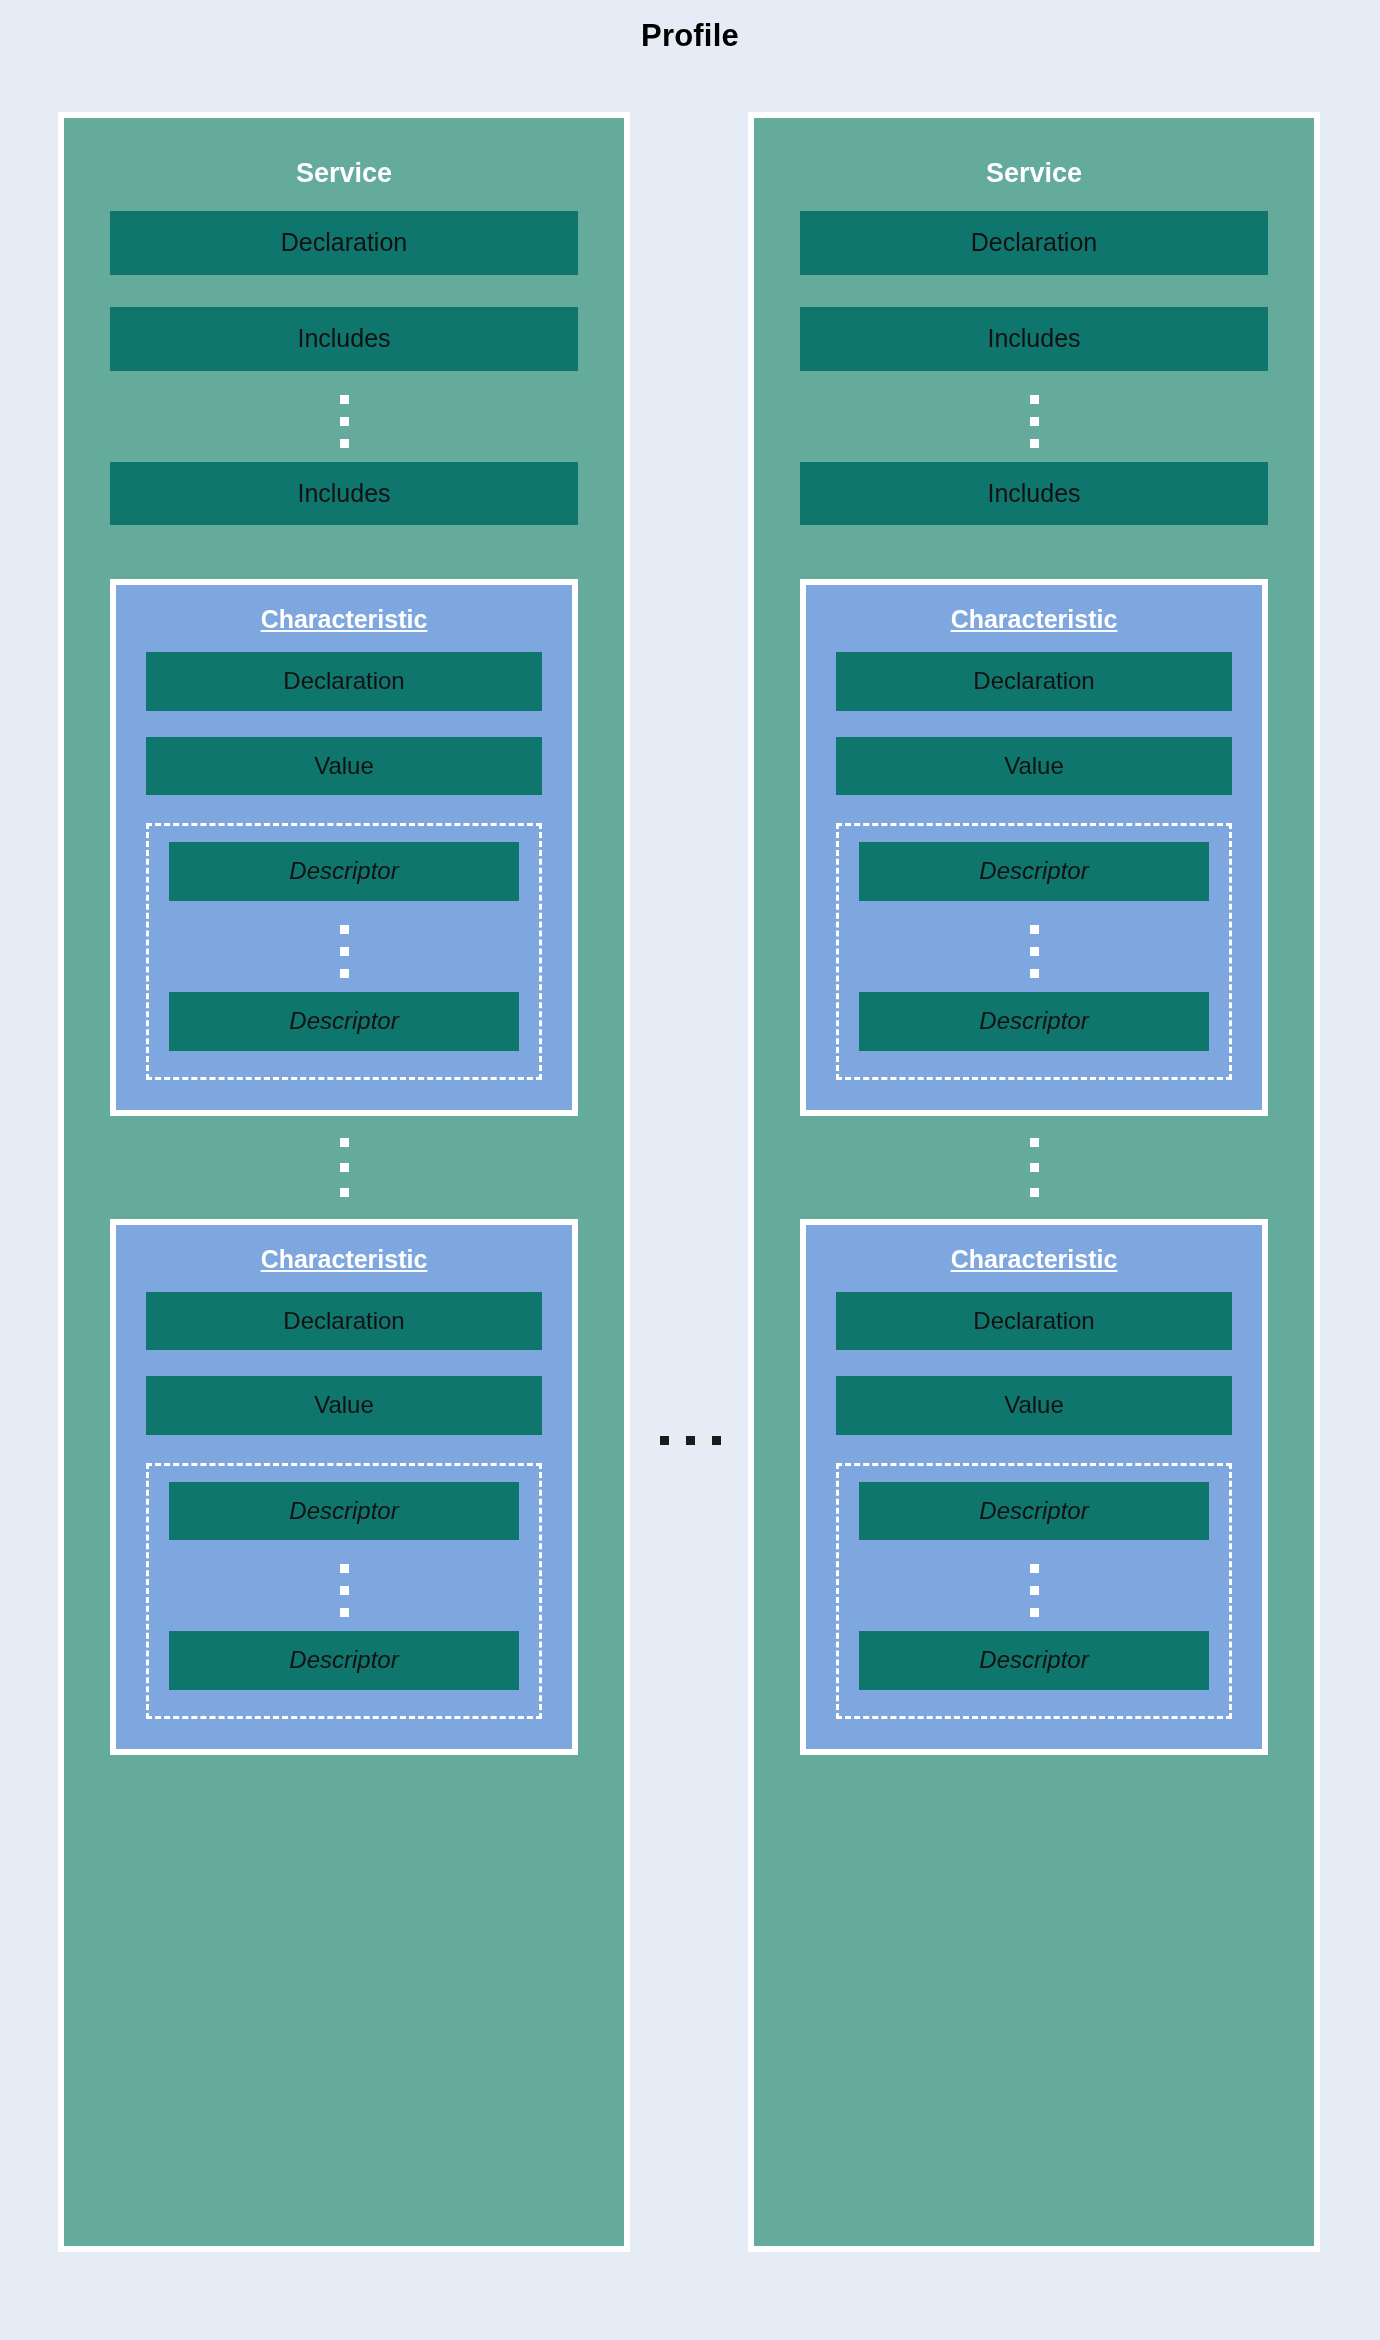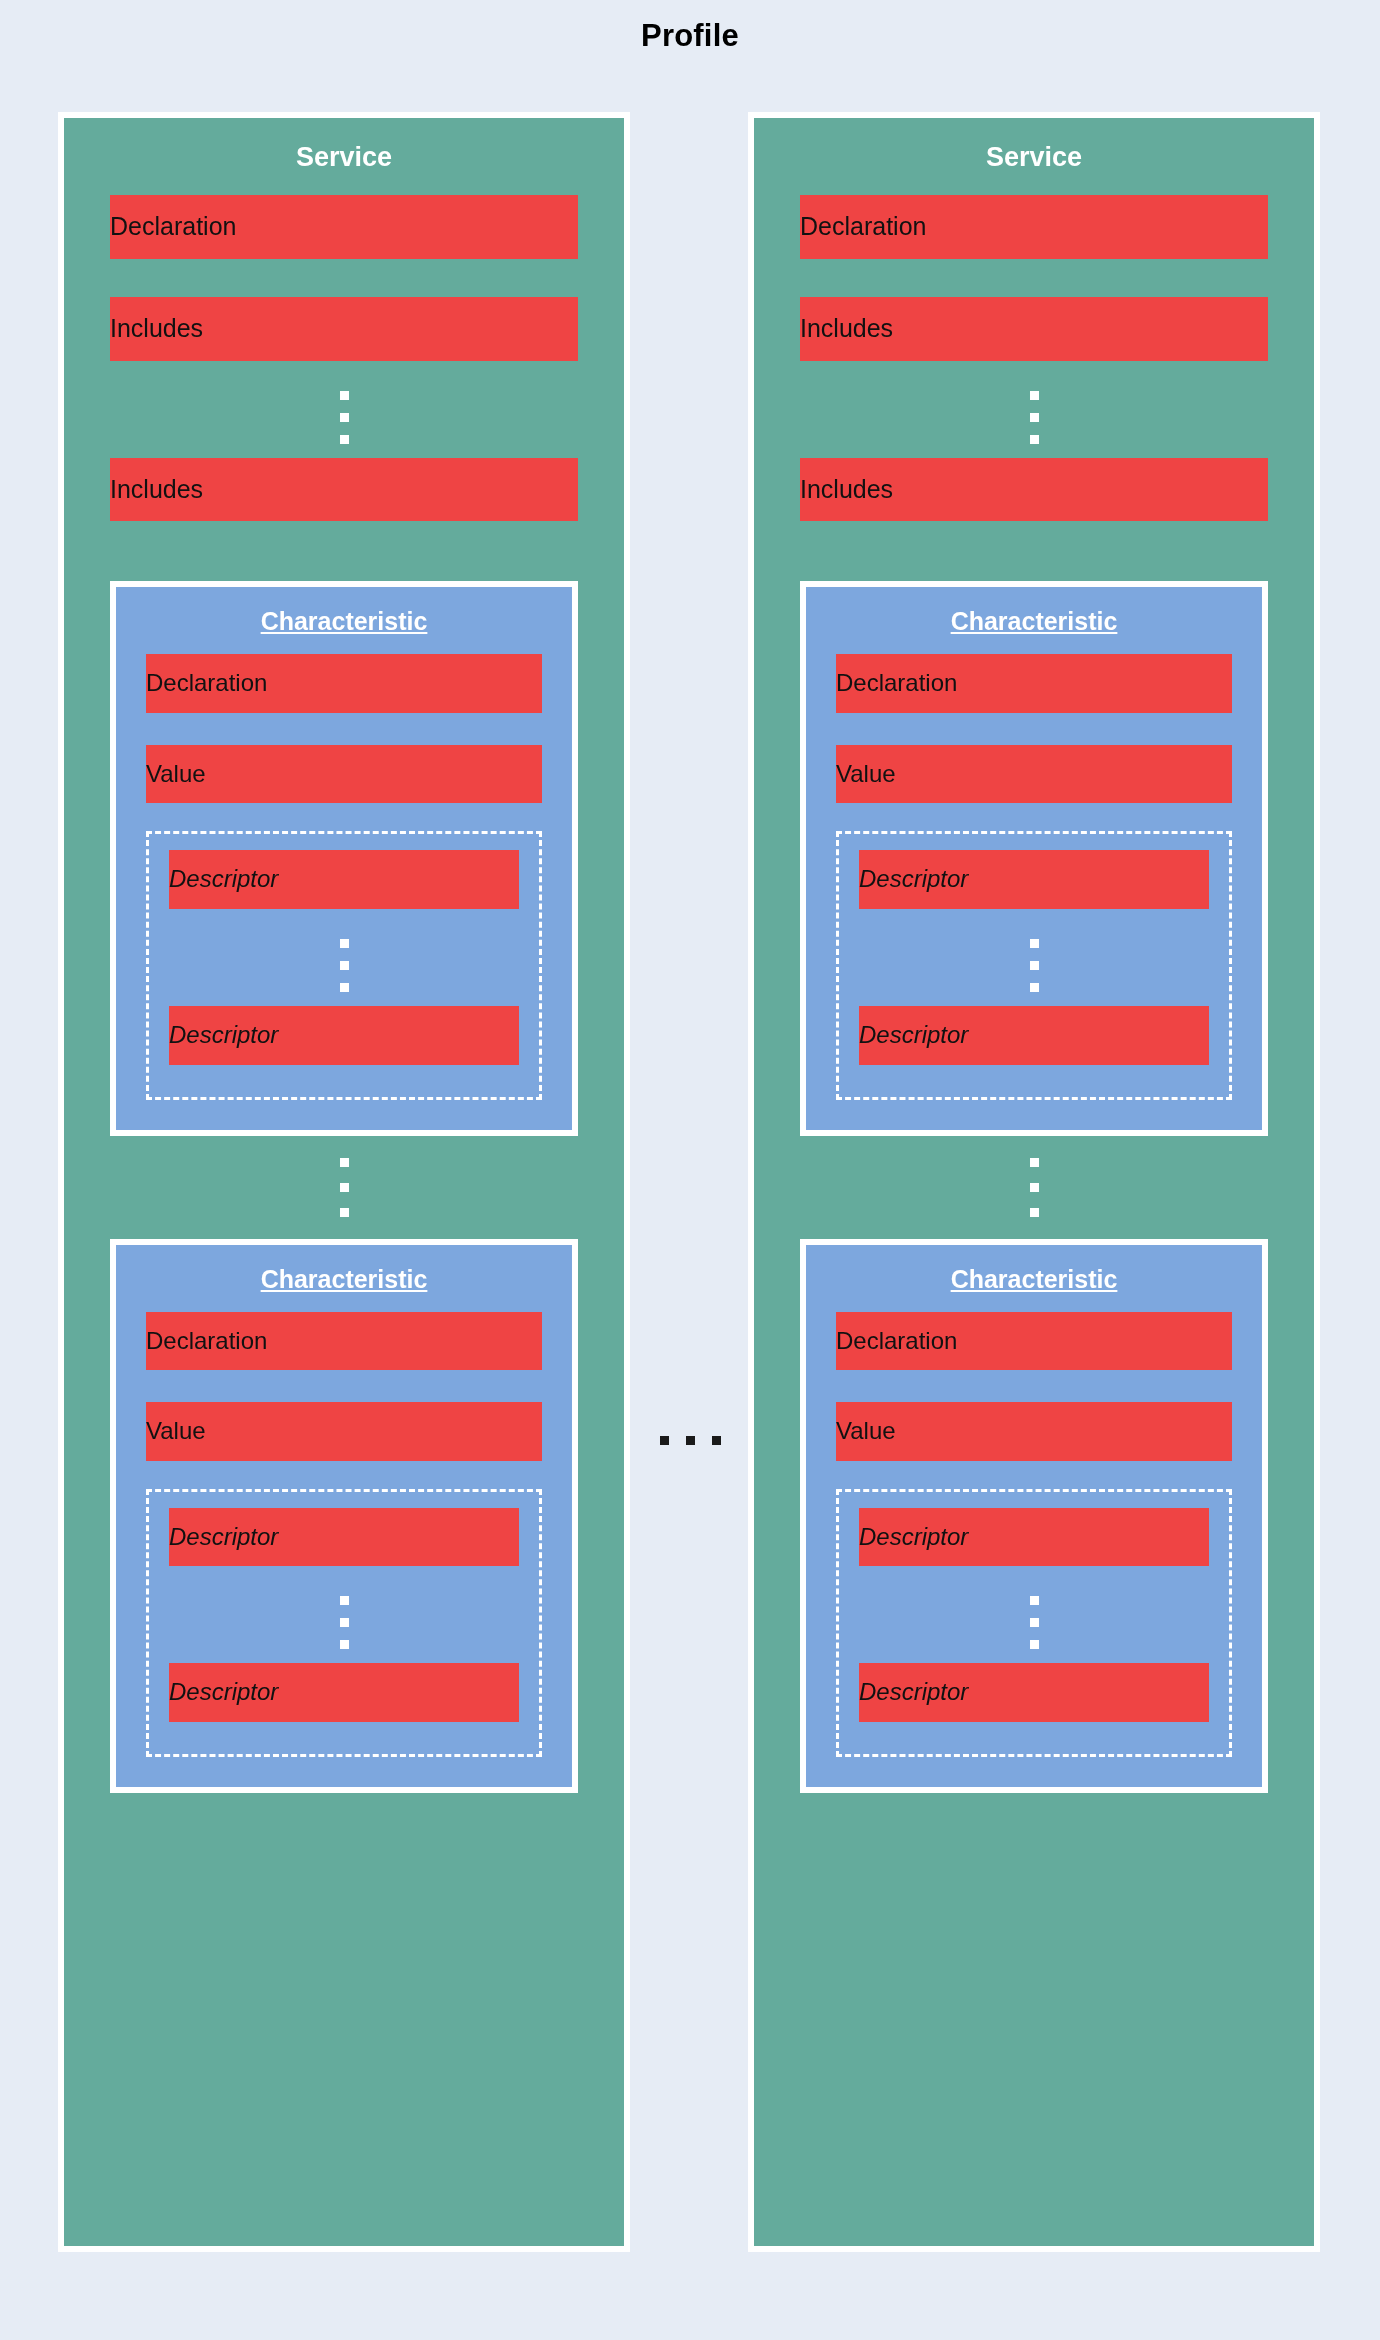--- a/index.html
+++ b/index.html
@@ -20,42 +20,43 @@
 
   
   .service{
     position:absolute;
     top:112px;
     width:572px;
     height:2140px;
     background:#64ab9c;
     border:6px solid #ffffff;
     box-sizing:border-box;
-    padding:0 46px;
+    padding:16px 46px;
   }
   .service.left{left:58px;}
   .service.right{left:748px;}
 
   .service-title{
     text-align:center;
     color:#ffffff;
     font-size:27px;
     font-weight:bold;
     margin-top:24px;
     margin-bottom:22px;
   }
 
   
   .wbox{
-    background:#ef4444;
+    background:#0f766e;
     color:#111111;
+    text-align:center;
     font-size:25px;
     line-height:1.15;
     padding:17px 0 18px 0;
-    margin:0 0 16px 0;
+    margin:0 0 10px 0;
     box-sizing:border-box;
   }
   .wbox.small{font-size:24px;padding:15px 0 16px 0;}
 
   .gap-16{height:16px;}
   .gap-22{height:22px;}
   .gap-44{height:44px;}
 
   
   .vdots{

